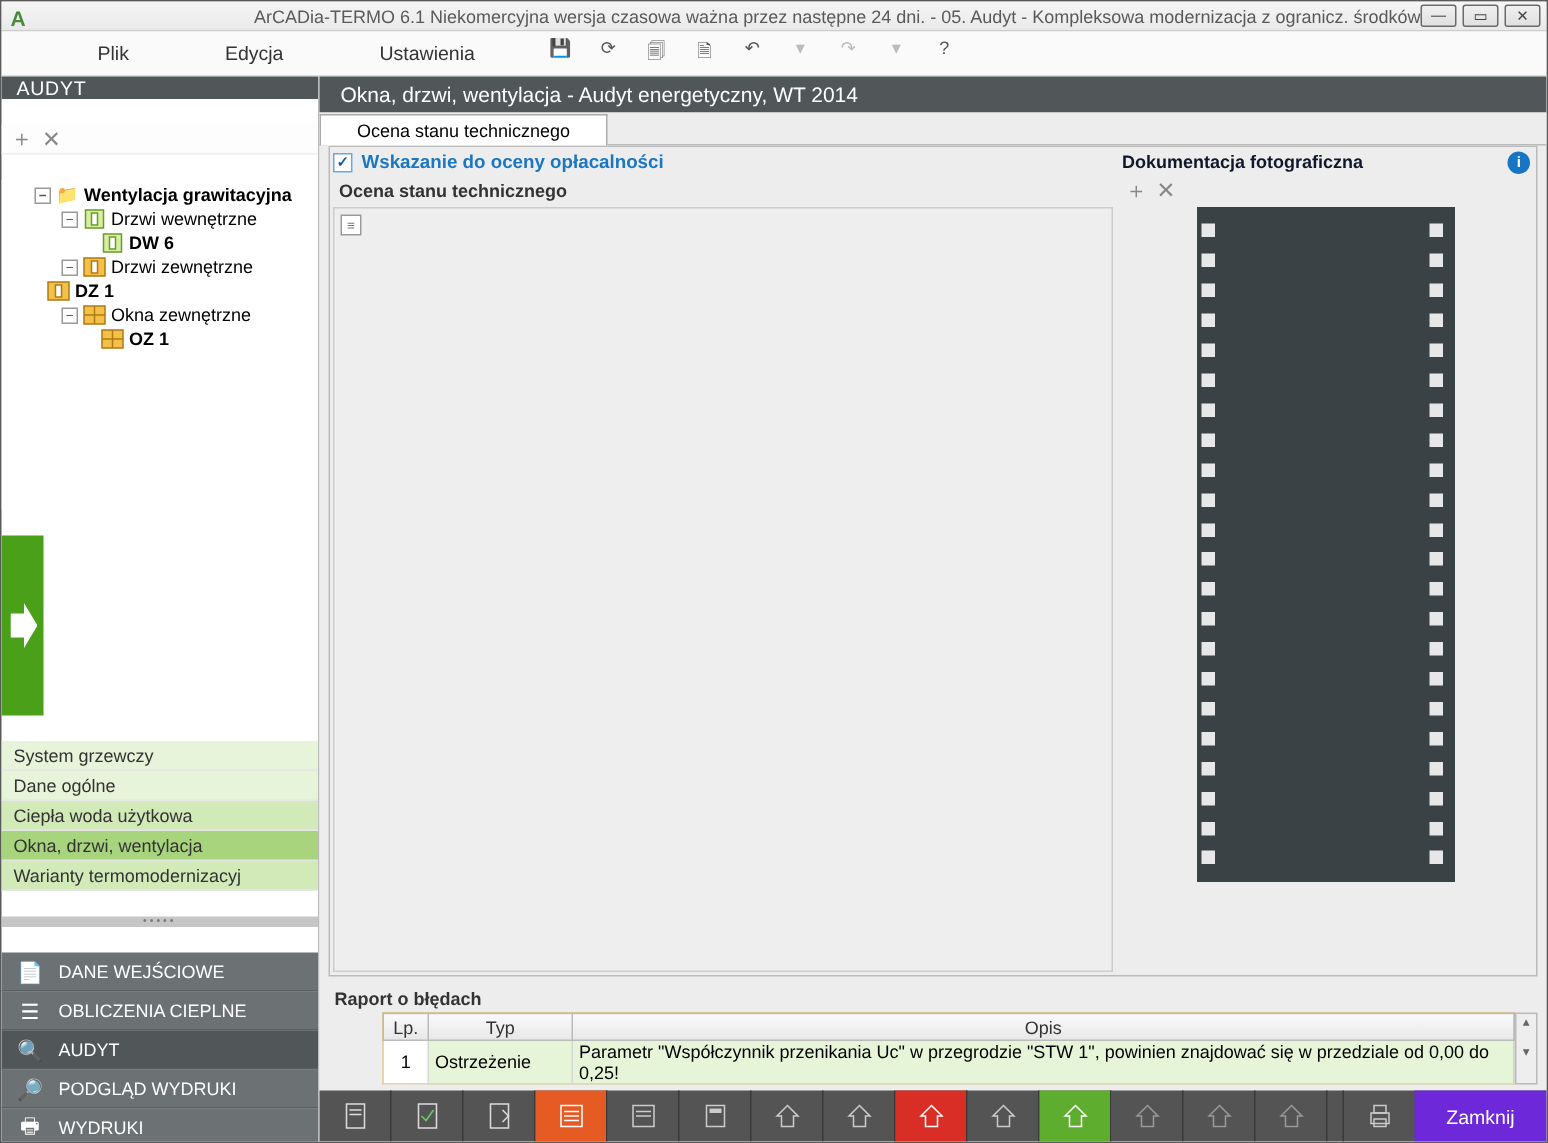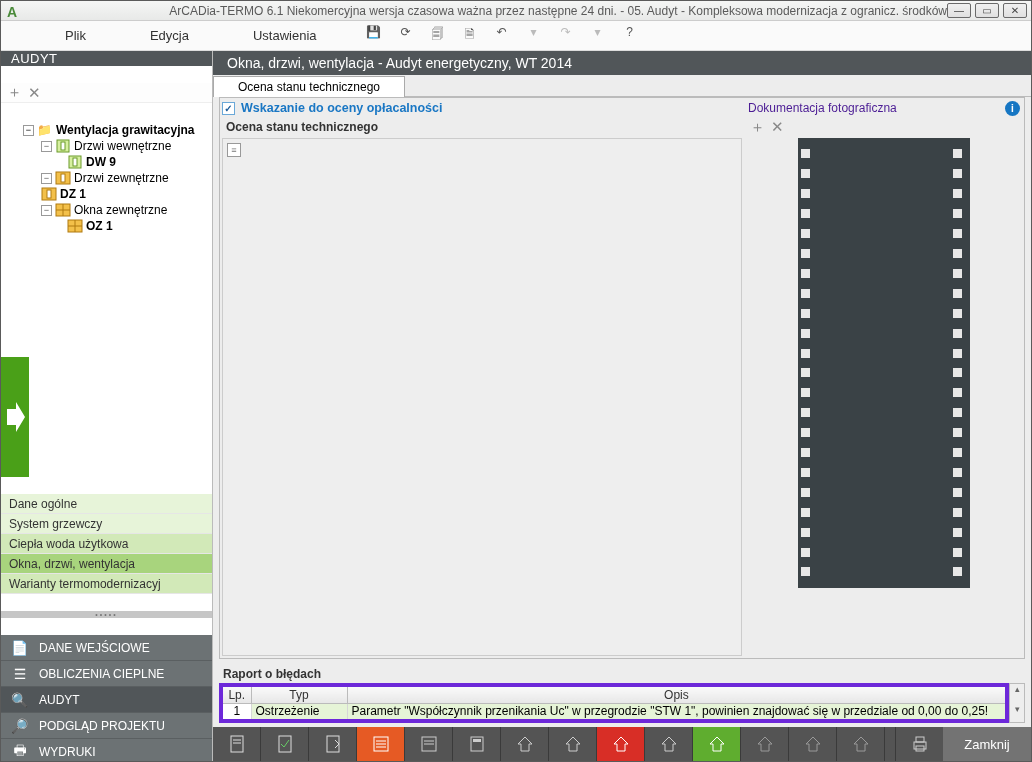--- a/index.html
+++ b/index.html
@@ -70,49 +70,49 @@
 .ws-left { flex:1; display:flex; flex-direction:column;}
 .ws-left .chk-row { height:20px; display:flex; align-items:center; gap:6px; padding-left:2px;}
 .ws-left .chk-row .cb { width:13px;height:13px;border:1px solid #6aa8d8; background:#fff; display:flex;align-items:center;justify-content:center; color:#1a5a99;font-size:10px; font-weight:bold;}
 .ws-left .chk-row .lbl { color:#1a77c4; font-weight:bold; font-size:12.5px;}
 .ws-left .sub-head { font-weight:bold; color:#333; padding-left:6px; height:18px; display:flex; align-items:center;}
 .ws-left .textarea { flex:1; background:#eeeeee; margin:2px; border:1px solid #ccc; position:relative;}
 .ws-left .textarea .note-ic { position:absolute; left:4px; top:4px; width:14px;height:14px; border:1px solid #999; background:#fff; font-size:9px; display:flex;align-items:center;justify-content:center;color:#777;}
 
 .ws-right { width:280px; display:flex; flex-direction:column; padding:0 4px;}
 .ws-right .doc-head { height:20px; display:flex; align-items:center; justify-content:space-between;}
-.ws-right .doc-head .lbl { font-weight:normal; color:#4c1d95;}
+.ws-right .doc-head .lbl { font-weight:bold; color:#0f172a;}
 .ws-right .doc-head .info { width:15px;height:15px;border-radius:50%; background:#1676c3;color:#fff;display:flex;align-items:center;justify-content:center;font-size:10px;font-weight:bold;}
 .ws-right .doc-tools { height:18px; display:flex; align-items:center; gap:6px; padding-left:2px;}
 .ws-right .doc-tools .t { color:#888; font-size:15px;}
 .filmstrip { flex:1; display:flex; align-items:flex-start; justify-content:center; padding-top:2px;}
 .film { width:172px; height:450px; background:#3a4246; position:relative;}
 .film .holes { position:absolute; top:0; bottom:0; width:14px; display:flex; flex-direction:column; justify-content:space-around; padding:6px 0;}
 .film .holes.left { left:3px;} .film .holes.right { right:3px;}
 .film .hole { width:9px;height:9px; background:#e7e7e7;}
 
 
 .err-section { margin:4px 6px 0 6px;}
 .err-section .err-title { font-weight:bold; color:#333; padding:2px 4px;}
-.err-table { border:4px solid #6d28d9; width:100%; border-collapse:collapse; background:#eab308;}
+.err-table { border:1px solid #6d28d9; width:100%; border-collapse:collapse; background:#eab308;margin-left:36px;}
 .err-table th { background:linear-gradient(#fafafa,#e7e7e7); border:1px solid #bbb; font-weight:normal; color:#333; font-size:12px; height:18px;}
 .err-table td { border:1px solid #d6d6d6; font-size:12px; height:18px; padding:0 4px; background:#e6f4d7;}
 .err-table td.c { text-align:center; background:#fff;}
 .err-scroll { width:16px; background:#eee; border:1px solid #bbb; text-align:center; font-size:9px; color:#666;}
 .err-wrap { display:flex; }
 
 
 .bottom-bar { background:#545454; height:34px; display:flex; align-items:stretch; margin-top:4px;}
 .bottom-bar .b { width:48px; display:flex; align-items:center; justify-content:center; color:#ddd; border-right:1px solid #3a3a3a;}
 .bottom-bar .b svg { width:20px; height:20px; }
 .bottom-bar .b.orange { background:#e65a24;}
 .bottom-bar .b.red { background:#d82e26;}
 .bottom-bar .b.green { background:#5fad2f;}
 .bottom-bar .b.print { margin-left:auto; border-left:1px solid #3a3a3a; border-right:none;}
-.bottom-bar .close { background:#737373; color:#fff; width:88px; display:flex; align-items:center; justify-content:center; font-size:13px;text-align:right;}
+.bottom-bar .close { background:#6d28d9; color:#fff; width:88px; display:flex; align-items:center; justify-content:center; font-size:13px;text-align:right;}
 </style>
 </head>
 <body>
 
 <div class="title-bar">
   <span class="app-icon">A</span>
   <span class="title-text">ArCADia-TERMO 6.1 Niekomercyjna wersja czasowa ważna przez następne 24 dni. - 05. Audyt - Kompleksowa modernizacja z ogranicz. środków</span>
   <div class="win-btns">
     <div class="win-btn">—</div>
     <div class="win-btn">▭</div>
@@ -163,34 +163,34 @@
           </span>
         <span class="tree-label">Drzwi wewnętrzne</span>
       </div>
       <div class="tree-row bold" style="padding-left:66px">
         <span class="ticon">
             <svg viewBox="0 0 16 14">
               <rect x="2" y="1" width="12" height="12" fill="#d7f0a0" stroke="#6a9a2a"></rect>
               <rect x="6" y="3" width="4" height="8" fill="#fff" stroke="#6a9a2a"></rect>
             </svg>
           </span>
-        <span class="tree-label">DW 9</span>
+        <span class="tree-label">DW 6</span>
       </div>
 
       <div class="tree-row" style="padding-left:40px">
         <span class="twisty">−</span>
         <span class="ticon">
             <svg viewBox="0 0 16 14">
               <rect x="1" y="1" width="14" height="12" fill="#f3c04a" stroke="#b07a10"></rect>
               <rect x="6" y="3" width="4" height="8" fill="#fff" stroke="#b07a10"></rect>
             </svg>
           </span>
         <span class="tree-label">Drzwi zewnętrzne</span>
       </div>
-      <div class="tree-row bold" style="padding-left:40px">
+      <div class="tree-row bold" style="padding-left:30px">
         <span class="ticon">
             <svg viewBox="0 0 16 14">
               <rect x="1" y="1" width="14" height="12" fill="#f3c04a" stroke="#b07a10"></rect>
               <rect x="6" y="3" width="4" height="8" fill="#fff" stroke="#b07a10"></rect>
             </svg>
           </span>
         <span class="tree-label">DZ 1</span>
       </div>
 
       <div class="tree-row" style="padding-left:40px">
@@ -221,22 +221,22 @@
         <svg viewBox="0 0 18 30">
             <polygon points="0,7 9,7 9,0 18,15 9,30 9,23 0,23" fill="#fff"></polygon>
           </svg>
       </div>
       <div class="sub-items">
         <div class="spacer"></div>
       </div>
     </div>
 
     <div class="sub-list">
+      <div class="row light">System grzewczy</div>
       <div class="row light">Dane ogólne</div>
-      <div class="row light">System grzewczy</div>
       <div class="row mid">Ciepła woda użytkowa</div>
       <div class="row sel">Okna, drzwi, wentylacja</div>
       <div class="row mid">Warianty termomodernizacyj</div>
     </div>
     <div class="gripper">•••••</div>
 
     <div class="big-nav">
       <div class="brow">
           <span class="bicon">📄</span>
           <span>DANE WEJŚCIOWE</span>
@@ -244,21 +244,21 @@
       <div class="brow">
           <span class="bicon">☰</span>
           <span>OBLICZENIA CIEPLNE</span>
         </div>
       <div class="brow active">
           <span class="bicon">🔍</span>
           <span>AUDYT</span>
         </div>
       <div class="brow">
           <span class="bicon">🔎</span>
-          <span>PODGLĄD PROJEKTU</span>
+          <span>PODGLĄD WYDRUKI</span>
         </div>
       <div class="brow">
           <span class="bicon">🖶</span>
           <span>WYDRUKI</span>
         </div>
     </div>
 
   </div>
 
   <div class="content">

